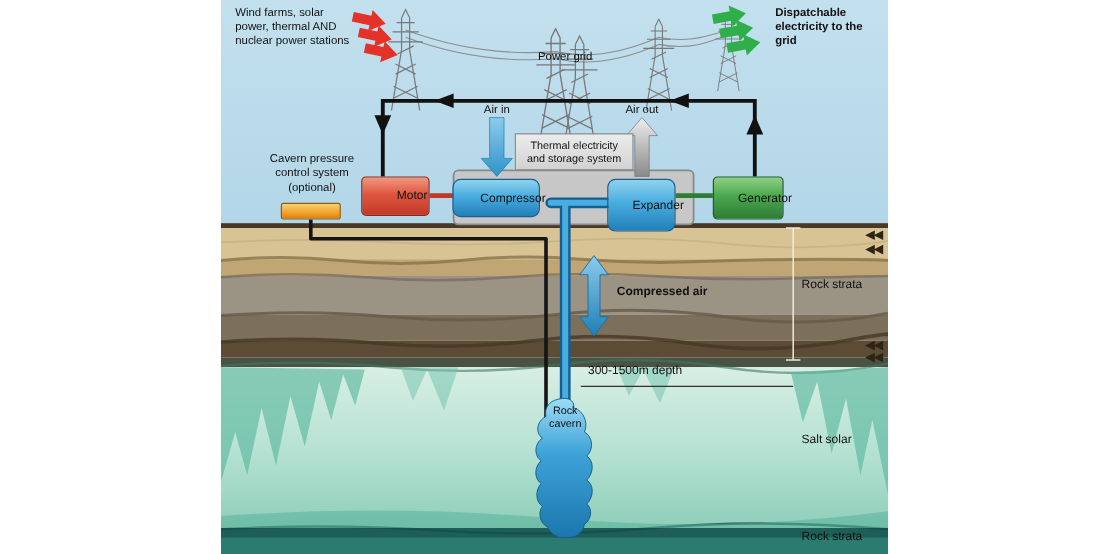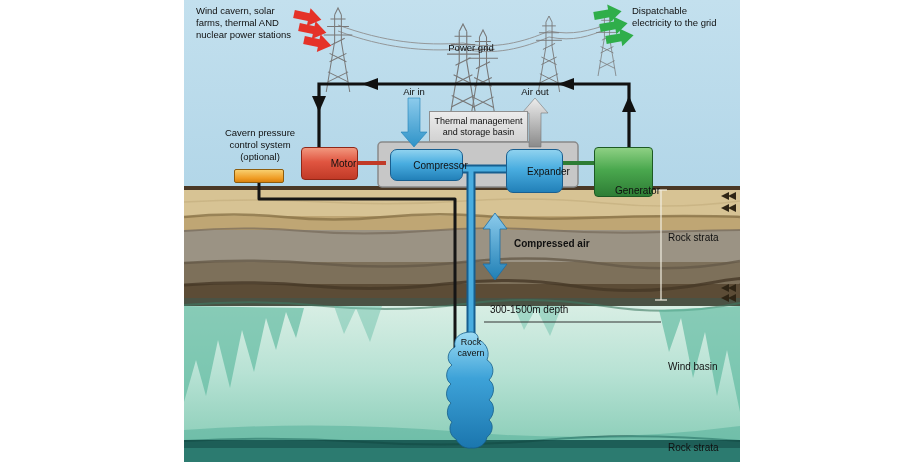--- a/index.html
+++ b/index.html
@@ -175,49 +175,49 @@
         <polygon points="552,284 544,288 552,292"></polygon>
           <polygon points="545,284 537,288 545,292"></polygon>
         <polygon points="552,294 544,298 552,302"></polygon>
           <polygon points="545,294 537,298 545,302"></polygon>
       </g>
     </svg>
 
     <div class="overlay">
 
       <div class="comp thermalbox ctr" style="left:245px;top:111px;width:99px;height:31px;">
-        <span>Thermal management and storage basin</span>
+        <span>Thermal electricity and storage system</span>
       </div>
 
       <div class="comp motor" style="left:117px;top:147px;width:57px;height:33px;">
         <span>Motor</span>
       </div>
-      <div class="comp turbine" style="left:206px;top:149px;width:73px;height:32px;">
+      <div class="comp turbine" style="left:193px;top:149px;width:73px;height:32px;">
         <span>Compressor</span>
       </div>
       <div class="comp turbine" style="left:322px;top:149px;width:57px;height:44px;text-align:center;">
         <span>Expander</span>
       </div>
-      <div class="comp generator" style="left:410px;top:147px;width:59px;height:50px;align-items:flex-end;">
+      <div class="comp generator" style="left:410px;top:147px;width:59px;height:36px;">
         <span>Generator</span>
       </div>
       <div class="comp orangebox" style="left:50px;top:169px;width:50px;height:14px;"></div>
 
-      <div class="lbl" style="left:12px;top:5px;width:102px;">Wind cavern, solar farms, thermal AND nuclear power stations</div>
+      <div class="lbl" style="left:12px;top:5px;width:102px;">Wind farms, solar power, thermal AND nuclear power stations</div>
       <div class="lbl ctr" style="left:247px;top:6px;width:80px;margin-top:36px;">Power grid</div>
-      <div class="lbl" style="left:448px;top:5px;width:92px;">Dispatchable electricity to the grid</div>
+      <div class="lbl" style="left:462px;top:5px;width:92px;font-weight:bold;">Dispatchable electricity to the grid</div>
 
       <div class="lbl ctr" style="left:206px;top:86px;width:48px;">Air in</div>
       <div class="lbl ctr" style="left:327px;top:86px;width:48px;">Air out</div>
 
       <div class="lbl ctr" style="left:36px;top:127px;width:80px;text-align:center;">Cavern pressure control system (optional)</div>
 
       <div class="lbl nw" style="left:330px;top:238px;font-weight:bold;">Compressed air</div>
       <div class="lbl nw" style="left:306px;top:304px;">300-1500m depth</div>
       <div class="lbl ctr" style="left:266px;top:337px;width:42px;font-size:9px;">Rock cavern</div>
 
       <div class="lbl nw" style="left:484px;top:232px;">Rock strata</div>
-      <div class="lbl nw" style="left:484px;top:361px;">Wind basin</div>
+      <div class="lbl nw" style="left:484px;top:361px;">Salt solar</div>
       <div class="lbl nw" style="left:484px;top:442px;">Rock strata</div>
     </div>
 
   </div>
 </div>
 
 </body></html>

